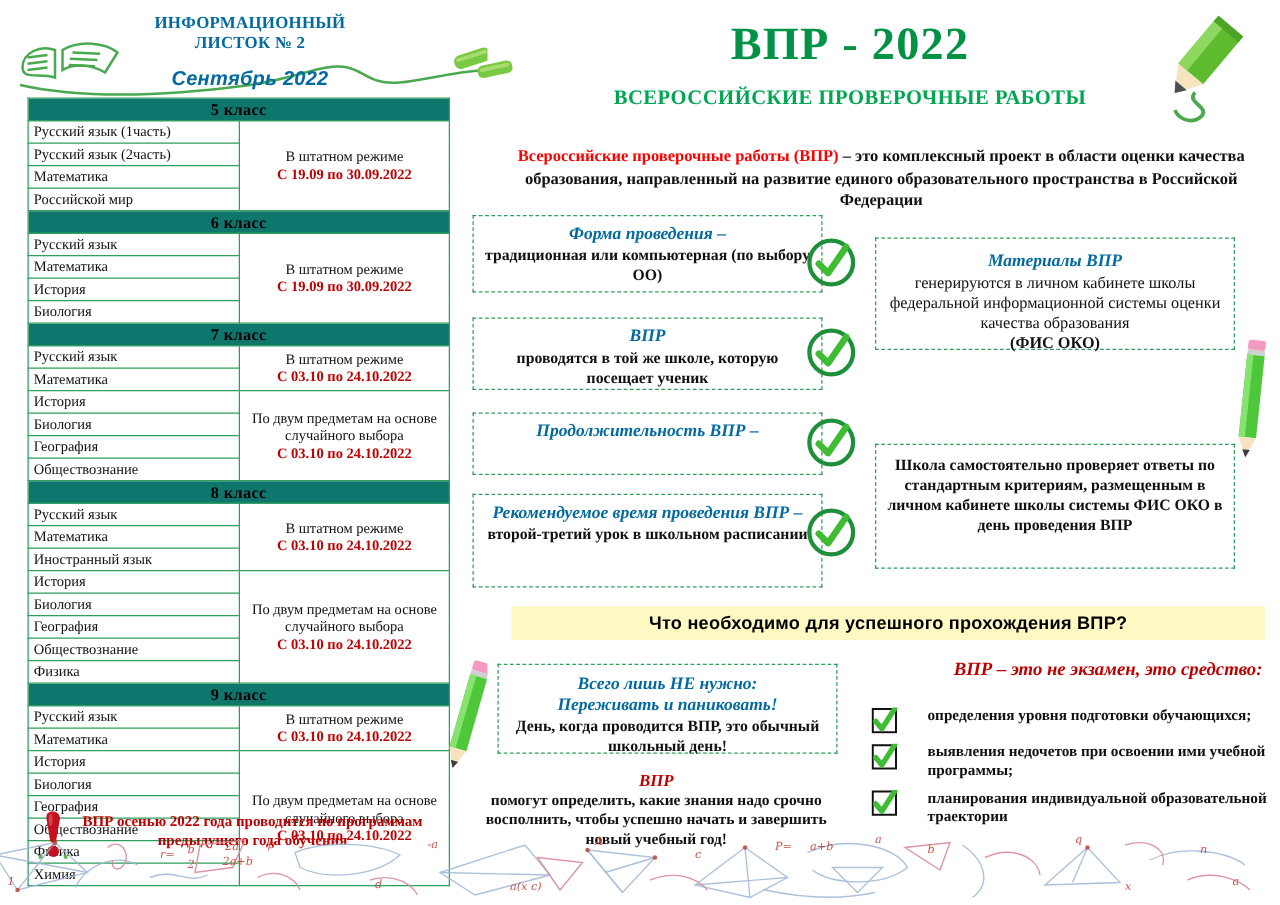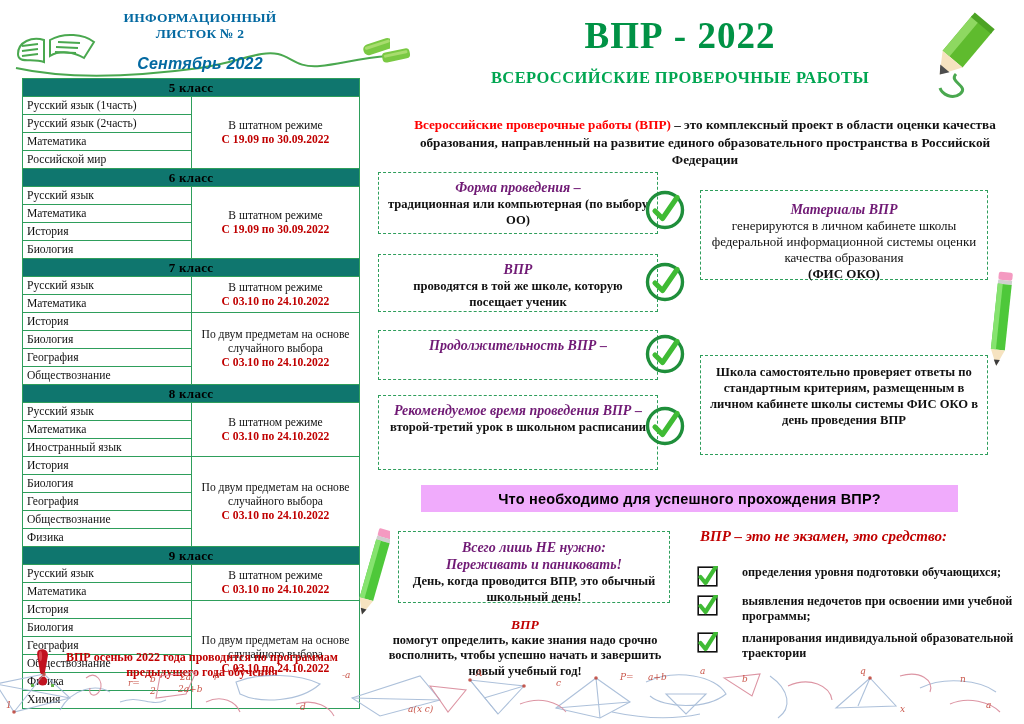--- a/index.html
+++ b/index.html
@@ -71,50 +71,50 @@
     font-weight:bold;font-size:13.2px;line-height:17.5px;color:#111;margin-top:24px;
   }
   .intro .hl{color:#ff0000;}
 
   
   .fact{
     position:absolute;border:1.6px dashed #2e9e5b;background:#fff;
     box-sizing:border-box;padding:6px 8px;text-align:center;
   }
   .fact .h{
-    color:#701a75;font-weight:bold;font-style:italic;
+    color:#0369a1;font-weight:bold;font-style:italic;
     font-size:14px;line-height:17px;display:block;
   }
   .fact .b{
     color:#111;font-weight:bold;font-size:12.6px;line-height:16px;display:block;
   }
   .fact.plain .b{font-weight:normal;font-family:"Liberation Serif",serif;font-size:13px;}
 
   .check{position:absolute;width:42px;height:42px;}
 
   
   .banner{
-    position:absolute;left:409px;top:485px;width:537px;height:27px;
-    background:#f0abfc;display:flex;align-items:center;justify-content:center;margin-left:12px;
+    position:absolute;left:409px;top:485px;width:603px;height:27px;
+    background:#fef9c3;display:flex;align-items:center;justify-content:center;
   }
   .banner span{
     font-family:"Liberation Sans",sans-serif;font-weight:bold;
     font-size:14.5px;color:#000;letter-spacing:.2px;
   }
 
   
   .vpr-help{
     position:absolute;left:375px;top:617px;width:300px;text-align:center;
     font-weight:bold;font-size:12.4px;line-height:15.5px;color:#111;
   }
   .vpr-help .h{color:#c00000;font-style:italic;font-size:13.5px;display:block;}
 
   
   .cl-title{
-    position:absolute;left:700px;top:527px;width:310px;text-align:left;
+    position:absolute;left:700px;top:527px;width:310px;text-align:right;
     color:#c00000;font-weight:bold;font-style:italic;font-size:15px;line-height:18px;
   }
   .cl-list{position:absolute;left:697px;top:565px;width:318px;}
   .cl-row{display:flex;align-items:flex-start;gap:24px;margin-bottom:7px;}
   .cl-box{width:21px;height:21px;flex:0 0 21px;margin-top:1px;}
   .cl-txt{font-weight:bold;font-size:12.2px;line-height:15px;color:#111;}
 
   
   .pencil{position:absolute;}
 

